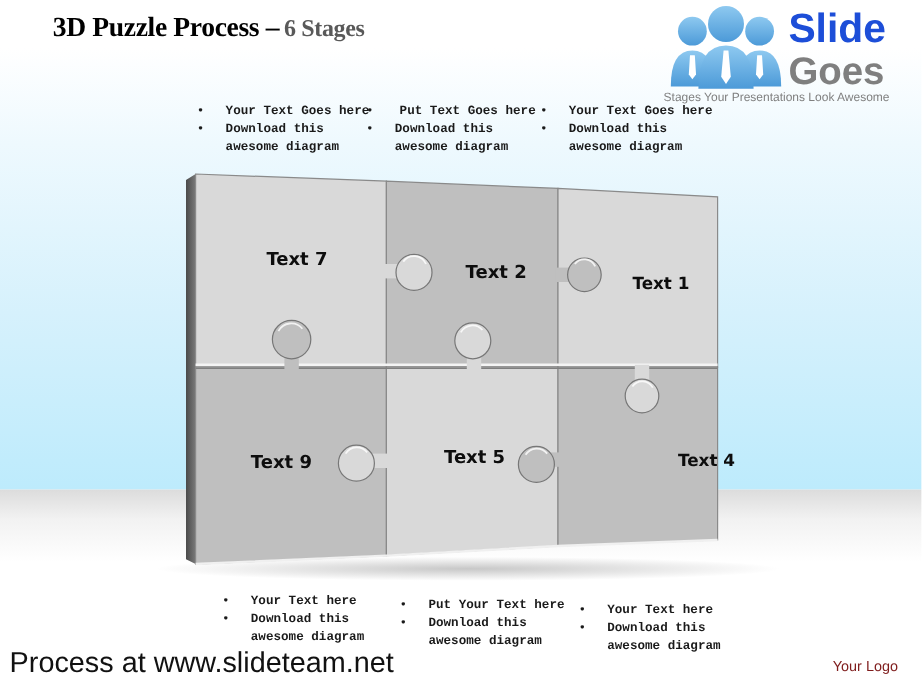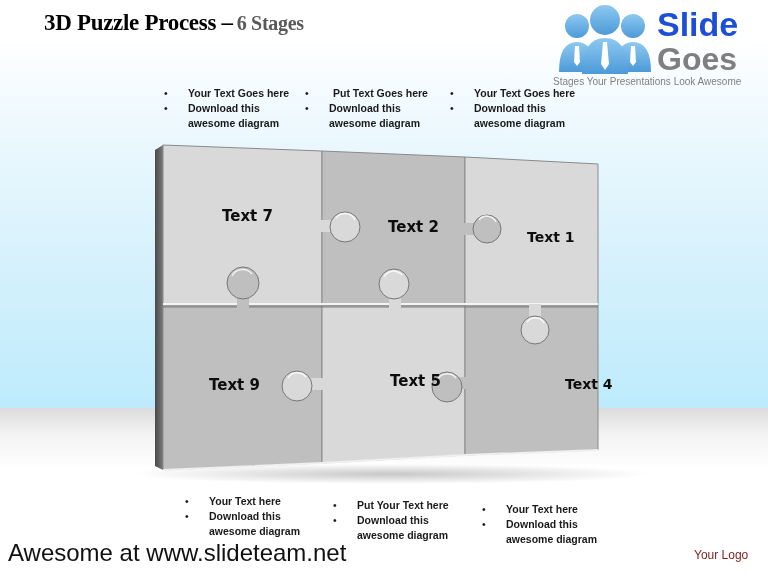--- a/index.html
+++ b/index.html
@@ -35,21 +35,21 @@
   }
   .logo-tagline {
     position: absolute; left: -2px; top: 74px; font-family: "Liberation Sans", sans-serif;
     font-size: 10px; color: #808080; white-space: nowrap;
   }
   .logo-url {
     position: absolute; left: 10px; top: 88px; font-family: "Liberation Sans", sans-serif;
     font-weight: bold; font-size: 19px; color: #29a8e0; white-space: nowrap;
   }
   .bullets {
-    position: absolute; font-family: Liberation Sans, sans-serif;
+    position: absolute; font-family: Liberation Mono, monospace;
     font-size: 10.5px; font-weight: bold; color: #1a1a1a; line-height: 15px;
   }
   .bullets ul { margin: 0; padding: 0; list-style: none; }
   .bullets li { position: relative; padding-left: 24px; white-space: nowrap; }
   .bullets li::before {
     content: "•"; position: absolute; left: 0; top: 0; font-weight: normal;
   }
   .footer-left {
     position: absolute; left: 8px; top: 539px;
     font-family: "Liberation Sans", sans-serif; font-size: 24px; color: #111; white-space: nowrap;
@@ -182,21 +182,21 @@
     <rect x="450" y="377" width="18" height="12" fill="#bfbfbf"></rect>
     <circle cx="447" cy="387" r="15" fill="#bfbfbf" stroke="#777" stroke-width="1"></circle>
     <path d="M438 379 A11 11 0 0 1 456 378" fill="none" stroke="#ffffff" stroke-width="1.5" opacity="0.8"></path>
   </g>
 </svg>
 
 <div class="piece-label" style="left:222px; top:207px;">Text 7</div>
 <div class="piece-label" style="left:388px; top:218px;">Text 2</div>
 <div class="piece-label" style="left:527px; top:229px; font-size:14px;">Text 1</div>
 <div class="piece-label" style="left:521px; top:376px; font-size:14px;margin-left:44px;">Text 4</div>
-<div class="piece-label" style="left:390px; top:372px;">Text 5</div>
+<div class="piece-label" style="left:370px; top:372px;">Text 5</div>
 <div class="piece-label" style="left:209px; top:376px;">Text 9</div>
 
 <div class="bullets" style="left:185px; top:494px;">
   <ul>
     <li>Your Text  here</li>
     <li>Download this</li>
   </ul>
   <div style="padding-left:24px;">awesome diagram</div>
 </div>
 <div class="bullets" style="left:333px; top:498px;">
@@ -207,14 +207,14 @@
   <div style="padding-left:24px;">awesome diagram</div>
 </div>
 <div class="bullets" style="left:482px; top:502px;">
   <ul>
     <li>Your Text  here</li>
     <li>Download this</li>
   </ul>
   <div style="padding-left:24px;">awesome diagram</div>
 </div>
 
-<div class="footer-left">Awesome at www.slideteam.net</div>
+<div class="footer-left">Process at www.slideteam.net</div>
 <div class="footer-right">Your Logo</div>
 
 </body></html>

